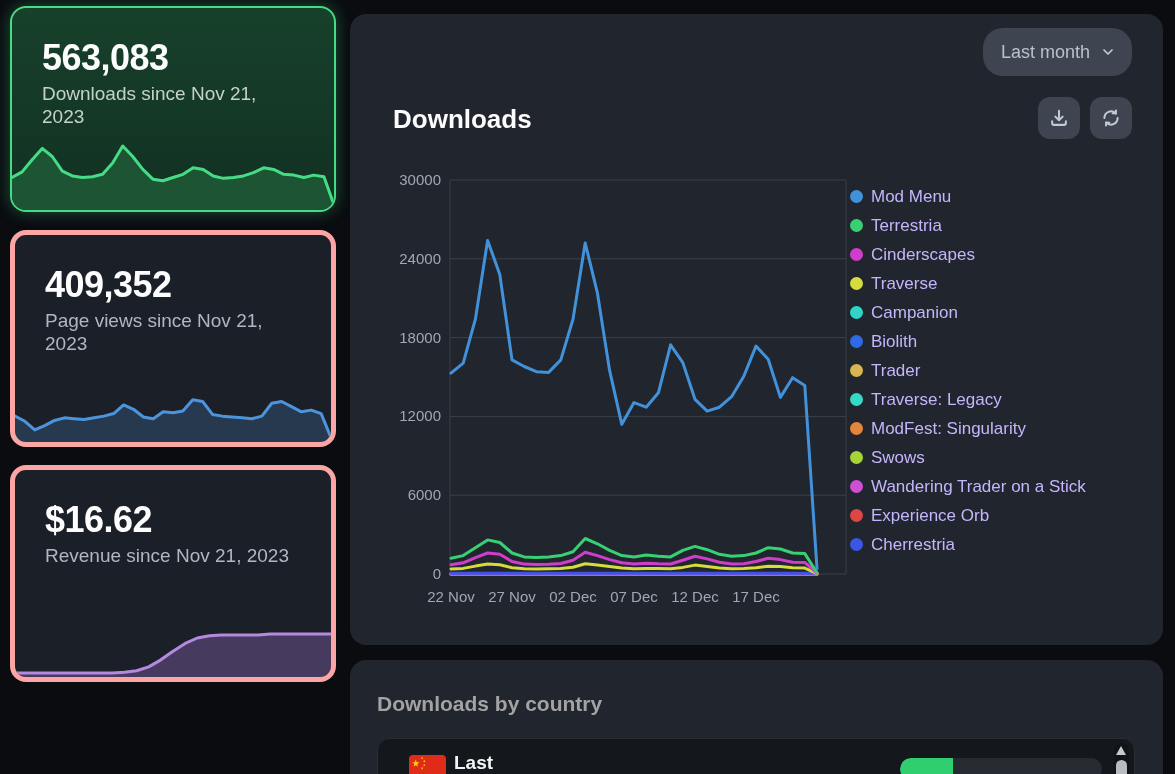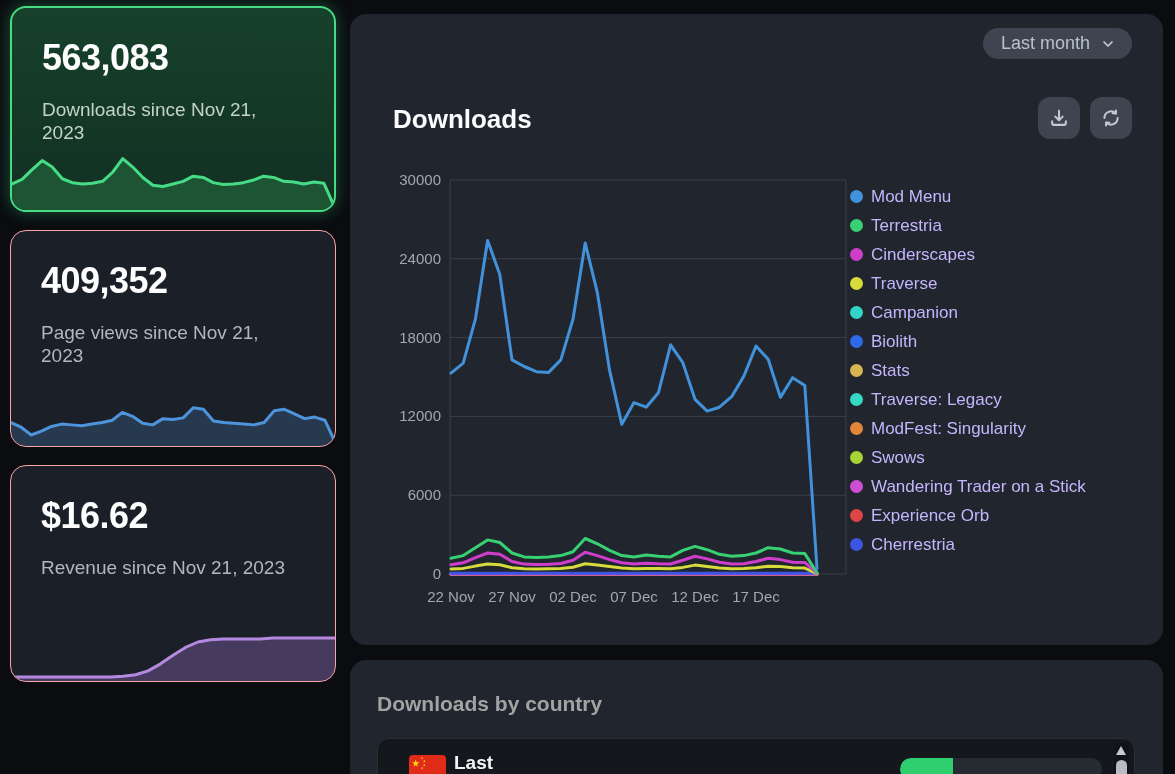--- a/index.html
+++ b/index.html
@@ -10,46 +10,46 @@
     color:#fff;
   }
   .layout { display:flex; padding:6px 12px 0 10px; gap:14px; }
   .left-col { width:326px; display:flex; flex-direction:column; gap:18px; }
   .right-col { flex:1; display:flex; flex-direction:column; gap:15px; margin-top:8px; }
 
   
   .stat-card {
     position:relative; background:#1b1f27; border-radius:16px;
     height:217px; overflow:hidden; display:flex; flex-direction:column;
-    border:1px solid #fca5a5; cursor:pointer;
+    border:5px solid #fca5a5; cursor:pointer;
   }
   .stat-card.first { height:206px; }
   .stat-card.selected {
     background:linear-gradient(180deg,#17412b 0%,#123022 100%);
     border:2px solid #46dc85;
     box-shadow:0 0 16px rgba(70,220,133,.35);
   }
   .stat-card .card-text { padding:30px 28px 0 30px; }
   .stat-value { font-size:36px; font-weight:800; letter-spacing:-.5px; line-height:1.1; color:#fdfdfd; }
-  .stat-label { margin-top:20px; font-size:19px; line-height:1.25; color:#aeb8c2; max-width:250px; }
+  .stat-label { margin-top:4px; font-size:19px; line-height:1.25; color:#aeb8c2; max-width:250px; }
   .stat-card.selected .stat-label { color:#c4d2c9; }
   .spark { display:block; width:100%; margin-top:auto; }
   .spark-0 { height:96px; }
   .spark-1 { height:86px; }
   .spark-2 { height:78px; }
 
   
   .panel { position:relative; background:#21252d; border-radius:16px; }
   .panel.chart-panel { height:631px; }
   .panel.country-panel { height:150px; overflow:hidden; }
 
   .panel-title { position:absolute; top:90px; left:27px; font-size:26px; font-weight:800; color:#fcfcfd;margin-left:16px; }
 
   .range-pill {
-    position:absolute; top:14px; right:31px; height:31px;
+    position:absolute; top:14px; right:31px; height:48px;
     background:#3e4450; border:none; border-radius:20px;
     display:flex; align-items:center; gap:10px; padding:0 16px 0 18px;
     color:#b9c1cd; font-size:18px; font-family:inherit; cursor:pointer;
   }
   .icon-row { position:absolute; top:83px; right:31px; display:flex; gap:10px; }
   .icon-btn {
     width:42px; height:42px; border:none; border-radius:12px;
     background:#3e4450; display:flex; align-items:center; justify-content:center; cursor:pointer;
   }
   .icon-btn svg, .range-pill svg { stroke:#c3cad5; }
@@ -220,21 +220,21 @@
           <div class="legend-item">
             <span class="legend-dot" style="background: rgb(48, 213, 200);"></span>
             <span class="legend-label">Campanion</span>
           </div>
           <div class="legend-item">
             <span class="legend-dot" style="background: rgb(46, 106, 232);"></span>
             <span class="legend-label">Biolith</span>
           </div>
           <div class="legend-item">
             <span class="legend-dot" style="background: rgb(216, 180, 82);"></span>
-            <span class="legend-label">Stats</span>
+            <span class="legend-label">Trader</span>
           </div>
           <div class="legend-item">
             <span class="legend-dot" style="background: rgb(53, 217, 197);"></span>
             <span class="legend-label">Traverse: Legacy</span>
           </div>
           <div class="legend-item">
             <span class="legend-dot" style="background: rgb(226, 134, 58);"></span>
             <span class="legend-label">ModFest: Singularity</span>
           </div>
           <div class="legend-item">

